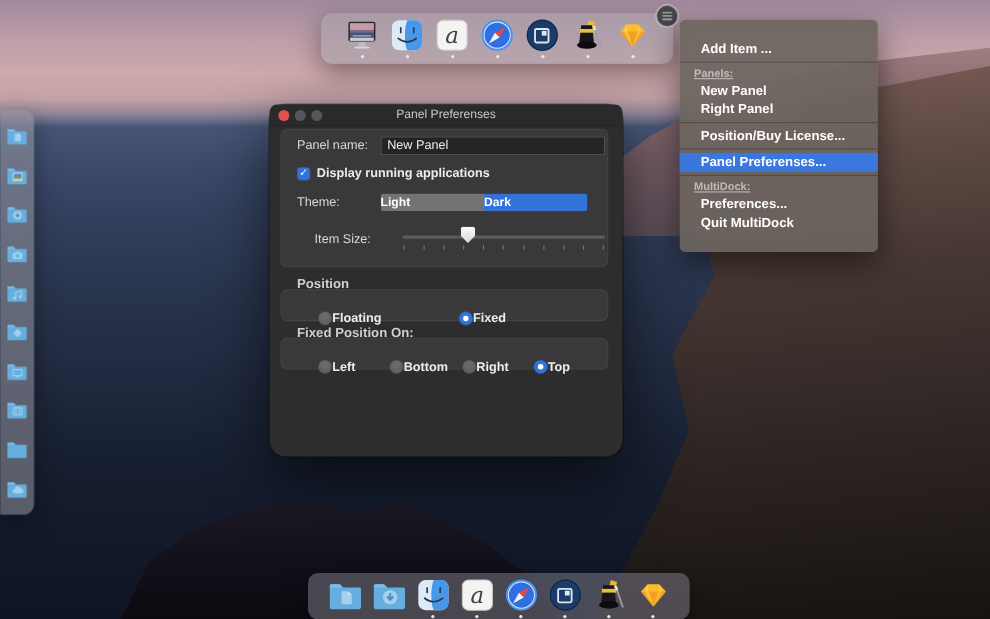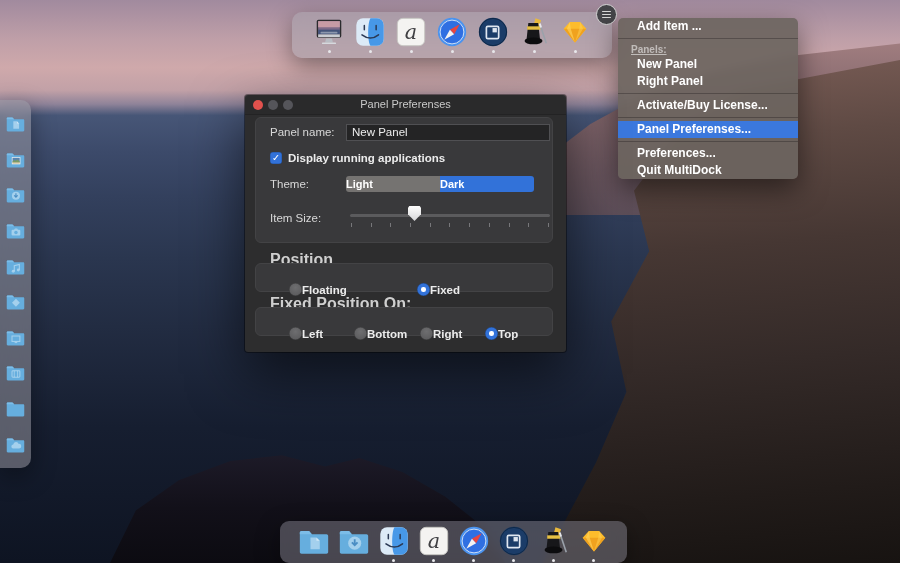--- a/index.html
+++ b/index.html
@@ -40,69 +40,69 @@
   .left-dock .dock-item svg{width:21px;height:21px;display:block;}
   .run-dot{width:3px;height:3px;border-radius:50%;background:#e8e8ec;margin-top:1px;}
   .run-dot.hidden{visibility:hidden;}
   .menu-button{position:absolute;left:596px;top:4px;width:21px;height:21px;border-radius:50%;
     background:#454549;border:1.5px solid #d6d6d6;box-sizing:border-box;cursor:pointer;
     display:flex;flex-direction:column;align-items:center;justify-content:center;gap:1.5px;padding:0;}
   .menu-button i{display:block;width:9px;height:1.4px;background:#d9d9d9;border-radius:1px;}
   
   .context-menu{position:absolute;left:618px;top:18px;width:180px;box-sizing:border-box;
     background:rgba(108,101,96,.92);backdrop-filter:blur(4px);border-radius:5px;
-    box-shadow:0 10px 28px rgba(0,0,0,.5);padding:0 0;}
+    box-shadow:0 10px 28px rgba(0,0,0,.5);padding:18px 0;}
   .menu-item{height:15px;line-height:15px;padding:1px 8px 1px 19px;font-size:12px;font-weight:600;
     color:#fff;white-space:nowrap;cursor:pointer;}
   .menu-item.highlighted{background:var(--menu-highlight);}
   .menu-header{height:13px;line-height:13px;padding:1px 8px 0 13px;font-size:10px;font-weight:600;
     color:rgba(255,255,255,.55);text-decoration:underline;}
   .menu-sep{height:1px;background:rgba(0,0,0,.25);margin:3px 0;}
   
-  .dialog{position:absolute;left:245px;top:95px;width:321px;height:257px;background:#2d2d2e;
-    border-radius:3px;box-shadow:0 22px 55px rgba(0,0,0,.6),0 0 0 1px rgba(0,0,0,.4);
+  .dialog{position:absolute;left:245px;top:95px;width:321px;height:320px;background:#2d2d2e;
+    border-radius:15px;box-shadow:0 22px 55px rgba(0,0,0,.6),0 0 0 1px rgba(0,0,0,.4);
     color:#dcdcdc;font-size:11.5px;}
   .titlebar{position:relative;height:19px;background:#2a2a2b;border-bottom:1px solid #232324;
     border-radius:7px 7px 0 0;cursor:default;}
   .title{text-align:center;line-height:19px;font-size:11px;color:#c9c9c9;}
   .traffic{position:absolute;left:8px;top:4.5px;display:flex;gap:5px;}
   .tl{width:10px;height:10px;border-radius:50%;cursor:pointer;}
   .tl.red{background:var(--close-red);}
   .tl.dim{background:#55555a;}
   .groupbox{position:absolute;left:10px;width:298px;background:#39393b;border:1px solid #434345;
     border-radius:6px;box-sizing:border-box;}
   #group-main{top:22px;height:126px;}
   #group-position{top:168px;height:29px;}
   #group-fixed{top:212px;height:29px;}
   .drow{position:absolute;left:25px;right:16px;display:flex;align-items:center;}
   .row-name{top:27px;height:20px;}
   .row-check{top:55px;height:15px;}
   .row-theme{top:81px;height:16px;}
   .row-size{top:108px;height:30px;}
   .field-label{width:76px;flex:none;color:#d8d8d8;}
-  .size-label{width:80px;flex:none;color:#d8d8d8;}
+  .size-label{width:80px;flex:none;color:#d8d8d8;margin-left:16px;}
   .text-field{flex:1;height:17px;box-sizing:border-box;background:#242425;border:1px solid #505053;
     color:#ececec;font-size:11.5px;font-family:inherit;padding:0 5px;outline:none;}
   .checkbox{width:12px;height:12px;flex:none;border-radius:3px;background:var(--accent-blue);
     color:#fff;font-size:9.5px;line-height:12px;text-align:center;cursor:pointer;margin-right:6px;
     box-shadow:inset 0 0 0 .5px rgba(0,0,0,.25);}
   .ctrl-label{font-weight:600;color:#ececec;}
   .segmented{display:flex;width:188px;height:16px;border-radius:3px;overflow:hidden;cursor:pointer;}
   .segment{flex:1;background:#757371;color:#fff;font-size:11px;font-weight:600;
     text-align:left;line-height:16px;}
   .segment.selected{background:var(--accent-blue);}
   .slider{position:relative;flex:1;height:30px;cursor:pointer;}
   .slider-track{position:absolute;left:0;right:0;top:11px;height:3px;background:#5b5b5d;border-radius:2px;}
   .slider-thumb{position:absolute;top:3px;width:13px;height:15px;cursor:grab;
     background:linear-gradient(#fdfdfd,#d6d6d8);
     clip-path:polygon(10% 0,90% 0,100% 12%,100% 55%,50% 100%,0 55%,0 12%);
     box-shadow:0 1px 2px rgba(0,0,0,.4);}
   .ticks{position:absolute;left:1px;right:1px;top:20px;height:4px;display:flex;justify-content:space-between;}
   .tick{width:1px;height:4px;background:#77777a;}
-  .group-label{position:absolute;left:25px;font-size:16px;font-weight:600;color:#cfcfcf;}
+  .group-label{position:absolute;left:25px;font-size:12px;font-weight:600;color:#cfcfcf;}
   .pos-label{top:156px;}
   .fixed-label{top:200px;}
   .radio-item{position:absolute;top:19px;display:flex;align-items:flex-end;gap:0;cursor:pointer;}
   .radio{width:13px;height:13px;border-radius:50%;background:radial-gradient(circle at 50% 35%,#6e6e70,#565658);
     box-shadow:inset 0 0 0 .5px rgba(0,0,0,.35);position:relative;flex:none;}
   .radio.selected{background:var(--accent-blue);}
   .radio.selected::after{content:"";position:absolute;left:4.25px;top:4.25px;width:4.5px;height:4.5px;
     border-radius:50%;background:#fff;}
   .radio-label{font-size:11.5px;font-weight:600;color:#ececec;}
 </style>
@@ -274,24 +274,25 @@
       <i></i>
   </button>
 
   <div class="context-menu" id="context-menu">
       <div class="menu-item">Add Item ...</div>
       <div class="menu-sep"></div>
       <div class="menu-header">Panels:</div>
       <div class="menu-item">New Panel</div>
       <div class="menu-item">Right Panel</div>
       <div class="menu-sep"></div>
-      <div class="menu-item">Activate/Buy License...</div>
+      <div class="menu-item">Position/Buy License...</div>
       <div class="menu-sep"></div>
       <div class="menu-item highlighted">Panel Preferenses...</div>
       <div class="menu-sep"></div>
+      <div class="menu-header">MultiDock:</div>
       <div class="menu-item">Preferences...</div>
       <div class="menu-item">Quit MultiDock</div>
     </div>
 
   <div class="dialog">
     <div class="titlebar">
       <div class="traffic">
         <span class="tl red"></span>
         <span class="tl dim"></span>
         <span class="tl dim"></span>

